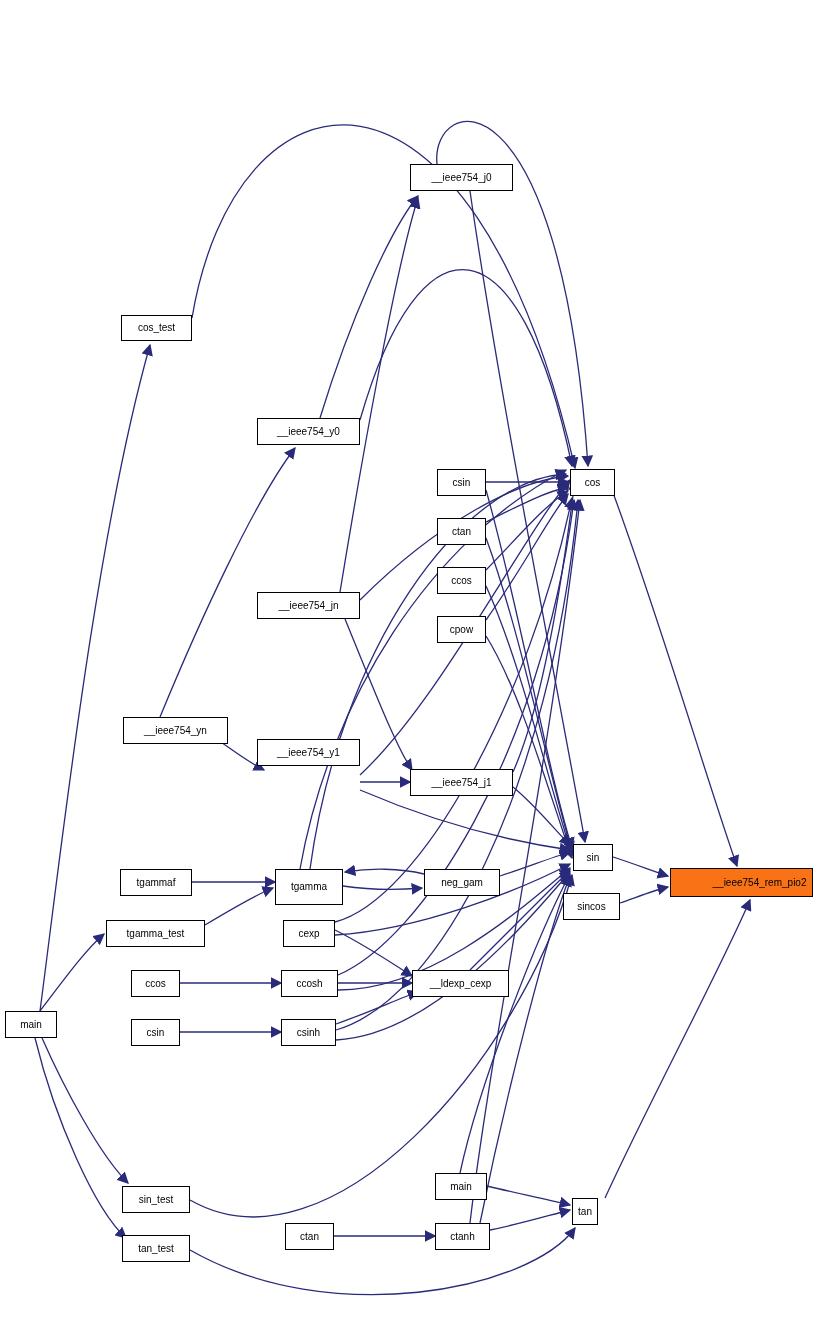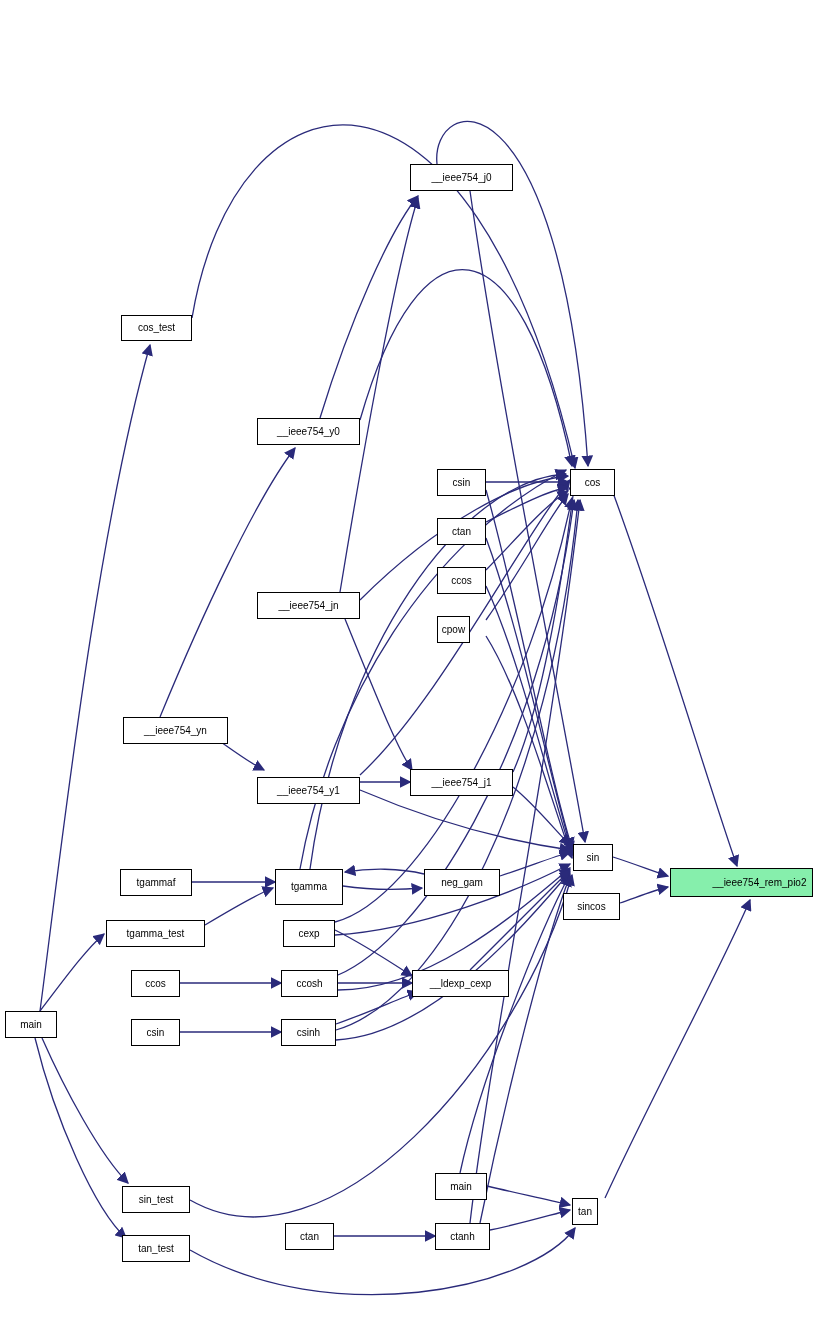--- a/index.html
+++ b/index.html
@@ -20,21 +20,21 @@
     background:#ffffff;
     color:#000000;
     font-size:10px;
     line-height:1;
     display:flex;
     align-items:center;
     justify-content:center;
     white-space:nowrap;
     z-index:5;
   }
-  .node.highlight{background:#86efac;padding-left:36px;}
+  .node.highlight{background:#f97316;padding-left:36px;}
   .node-label{pointer-events:none;}
 </style>
 </head>
 <body>
 
 <div id="graph">
   <svg id="edges" viewBox="0 0 820 1341" xmlns="http://www.w3.org/2000/svg">
     <defs>
       <marker id="arrow" markerWidth="9" markerHeight="9" refX="8" refY="4.5" orient="auto" markerUnits="strokeWidth">
         <path d="M0,0 L9,4.5 L0,9 z" fill="#2a2a7a"></path>
@@ -119,27 +119,27 @@
       </div>
       <div class="node" style="left: 437px; top: 518px; width: 49px; height: 27px;">
         <span class="node-label">ctan</span>
       </div>
       <div class="node" style="left: 437px; top: 567px; width: 49px; height: 27px;">
         <span class="node-label">ccos</span>
       </div>
       <div class="node" style="left: 257px; top: 592px; width: 103px; height: 27px;">
         <span class="node-label">__ieee754_jn</span>
       </div>
-      <div class="node" style="left: 437px; top: 616px; width: 33px; height: 27px;">
+      <div class="node" style="left: 437px; top: 616px; width: 49px; height: 27px;">
         <span class="node-label">cpow</span>
       </div>
       <div class="node" style="left: 103px; top: 717px; width: 105px; height: 27px; margin-left: 20px;">
         <span class="node-label">__ieee754_yn</span>
       </div>
-      <div class="node" style="left: 257px; top: 777px; width: 103px; height: 27px;">
+      <div class="node" style="left: 257px; top: 739px; width: 103px; height: 27px;">
         <span class="node-label">__ieee754_y1</span>
       </div>
       <div class="node" style="left: 410px; top: 769px; width: 103px; height: 27px;">
         <span class="node-label">__ieee754_j1</span>
       </div>
       <div class="node" style="left: 573px; top: 844px; width: 40px; height: 27px;">
         <span class="node-label">sin</span>
       </div>
       <div class="node highlight" style="left: 670px; top: 868px; width: 143px; height: 29px;">
         <span class="node-label">__ieee754_rem_pio2</span>

